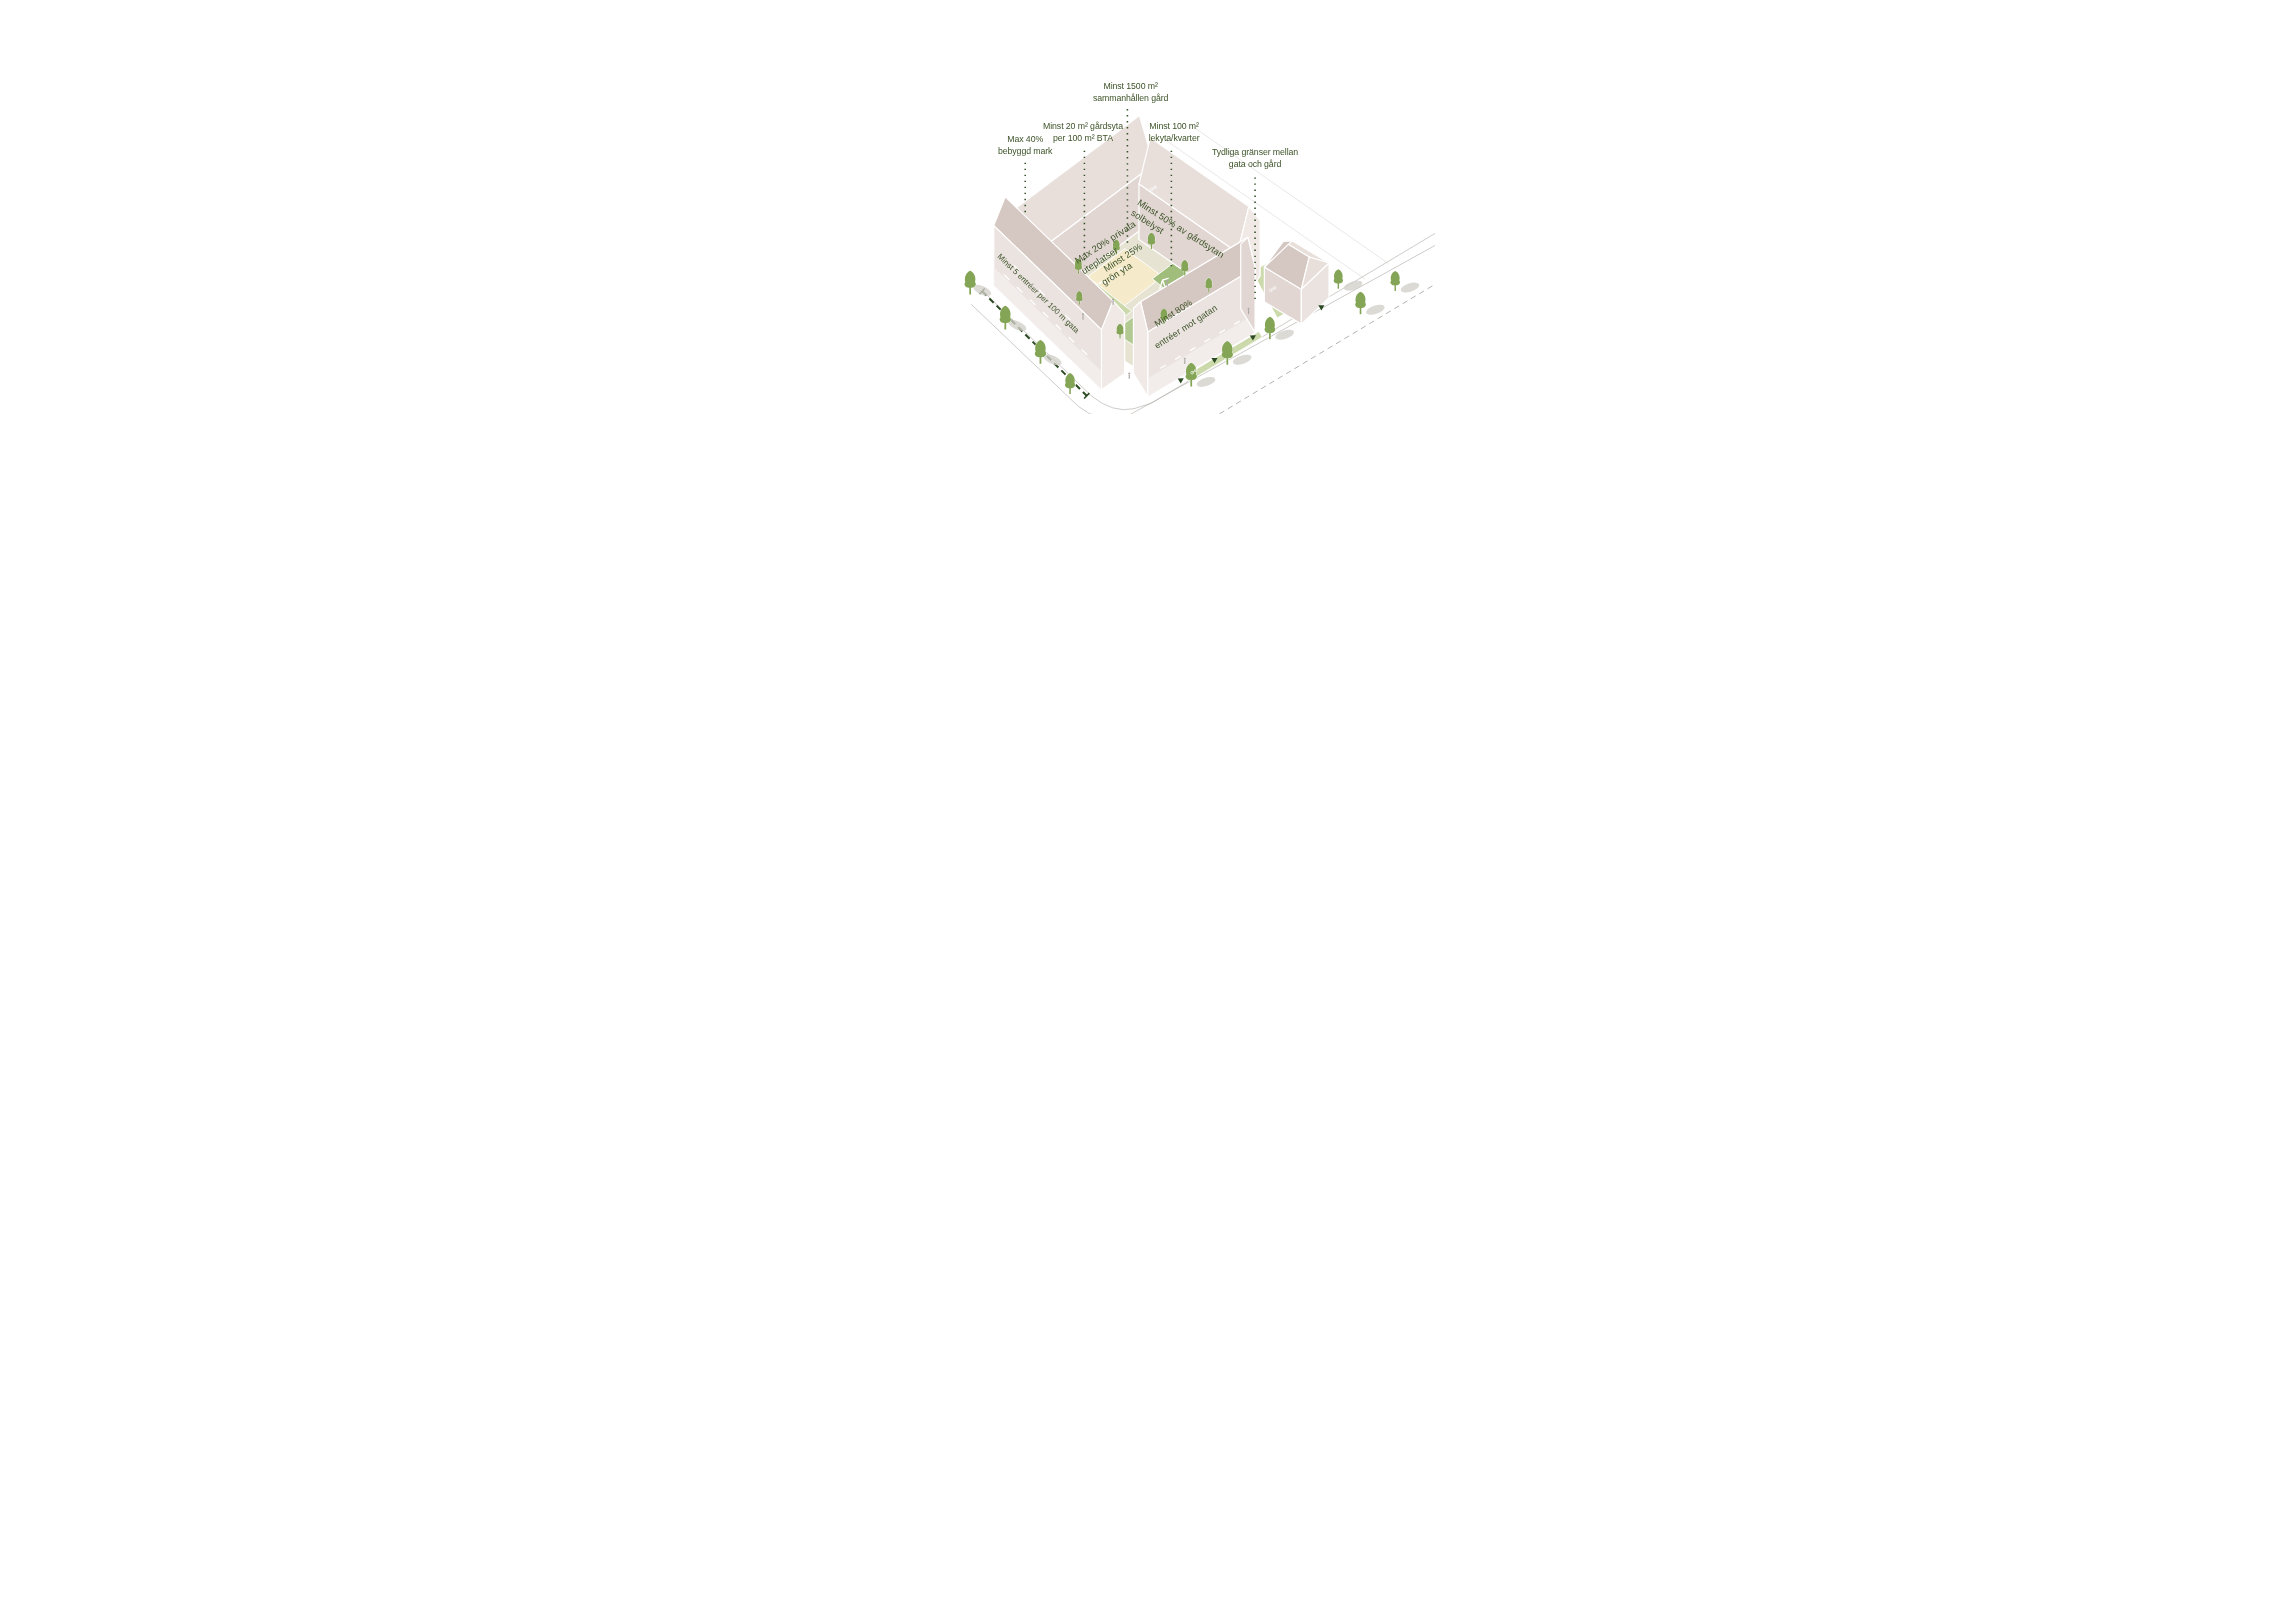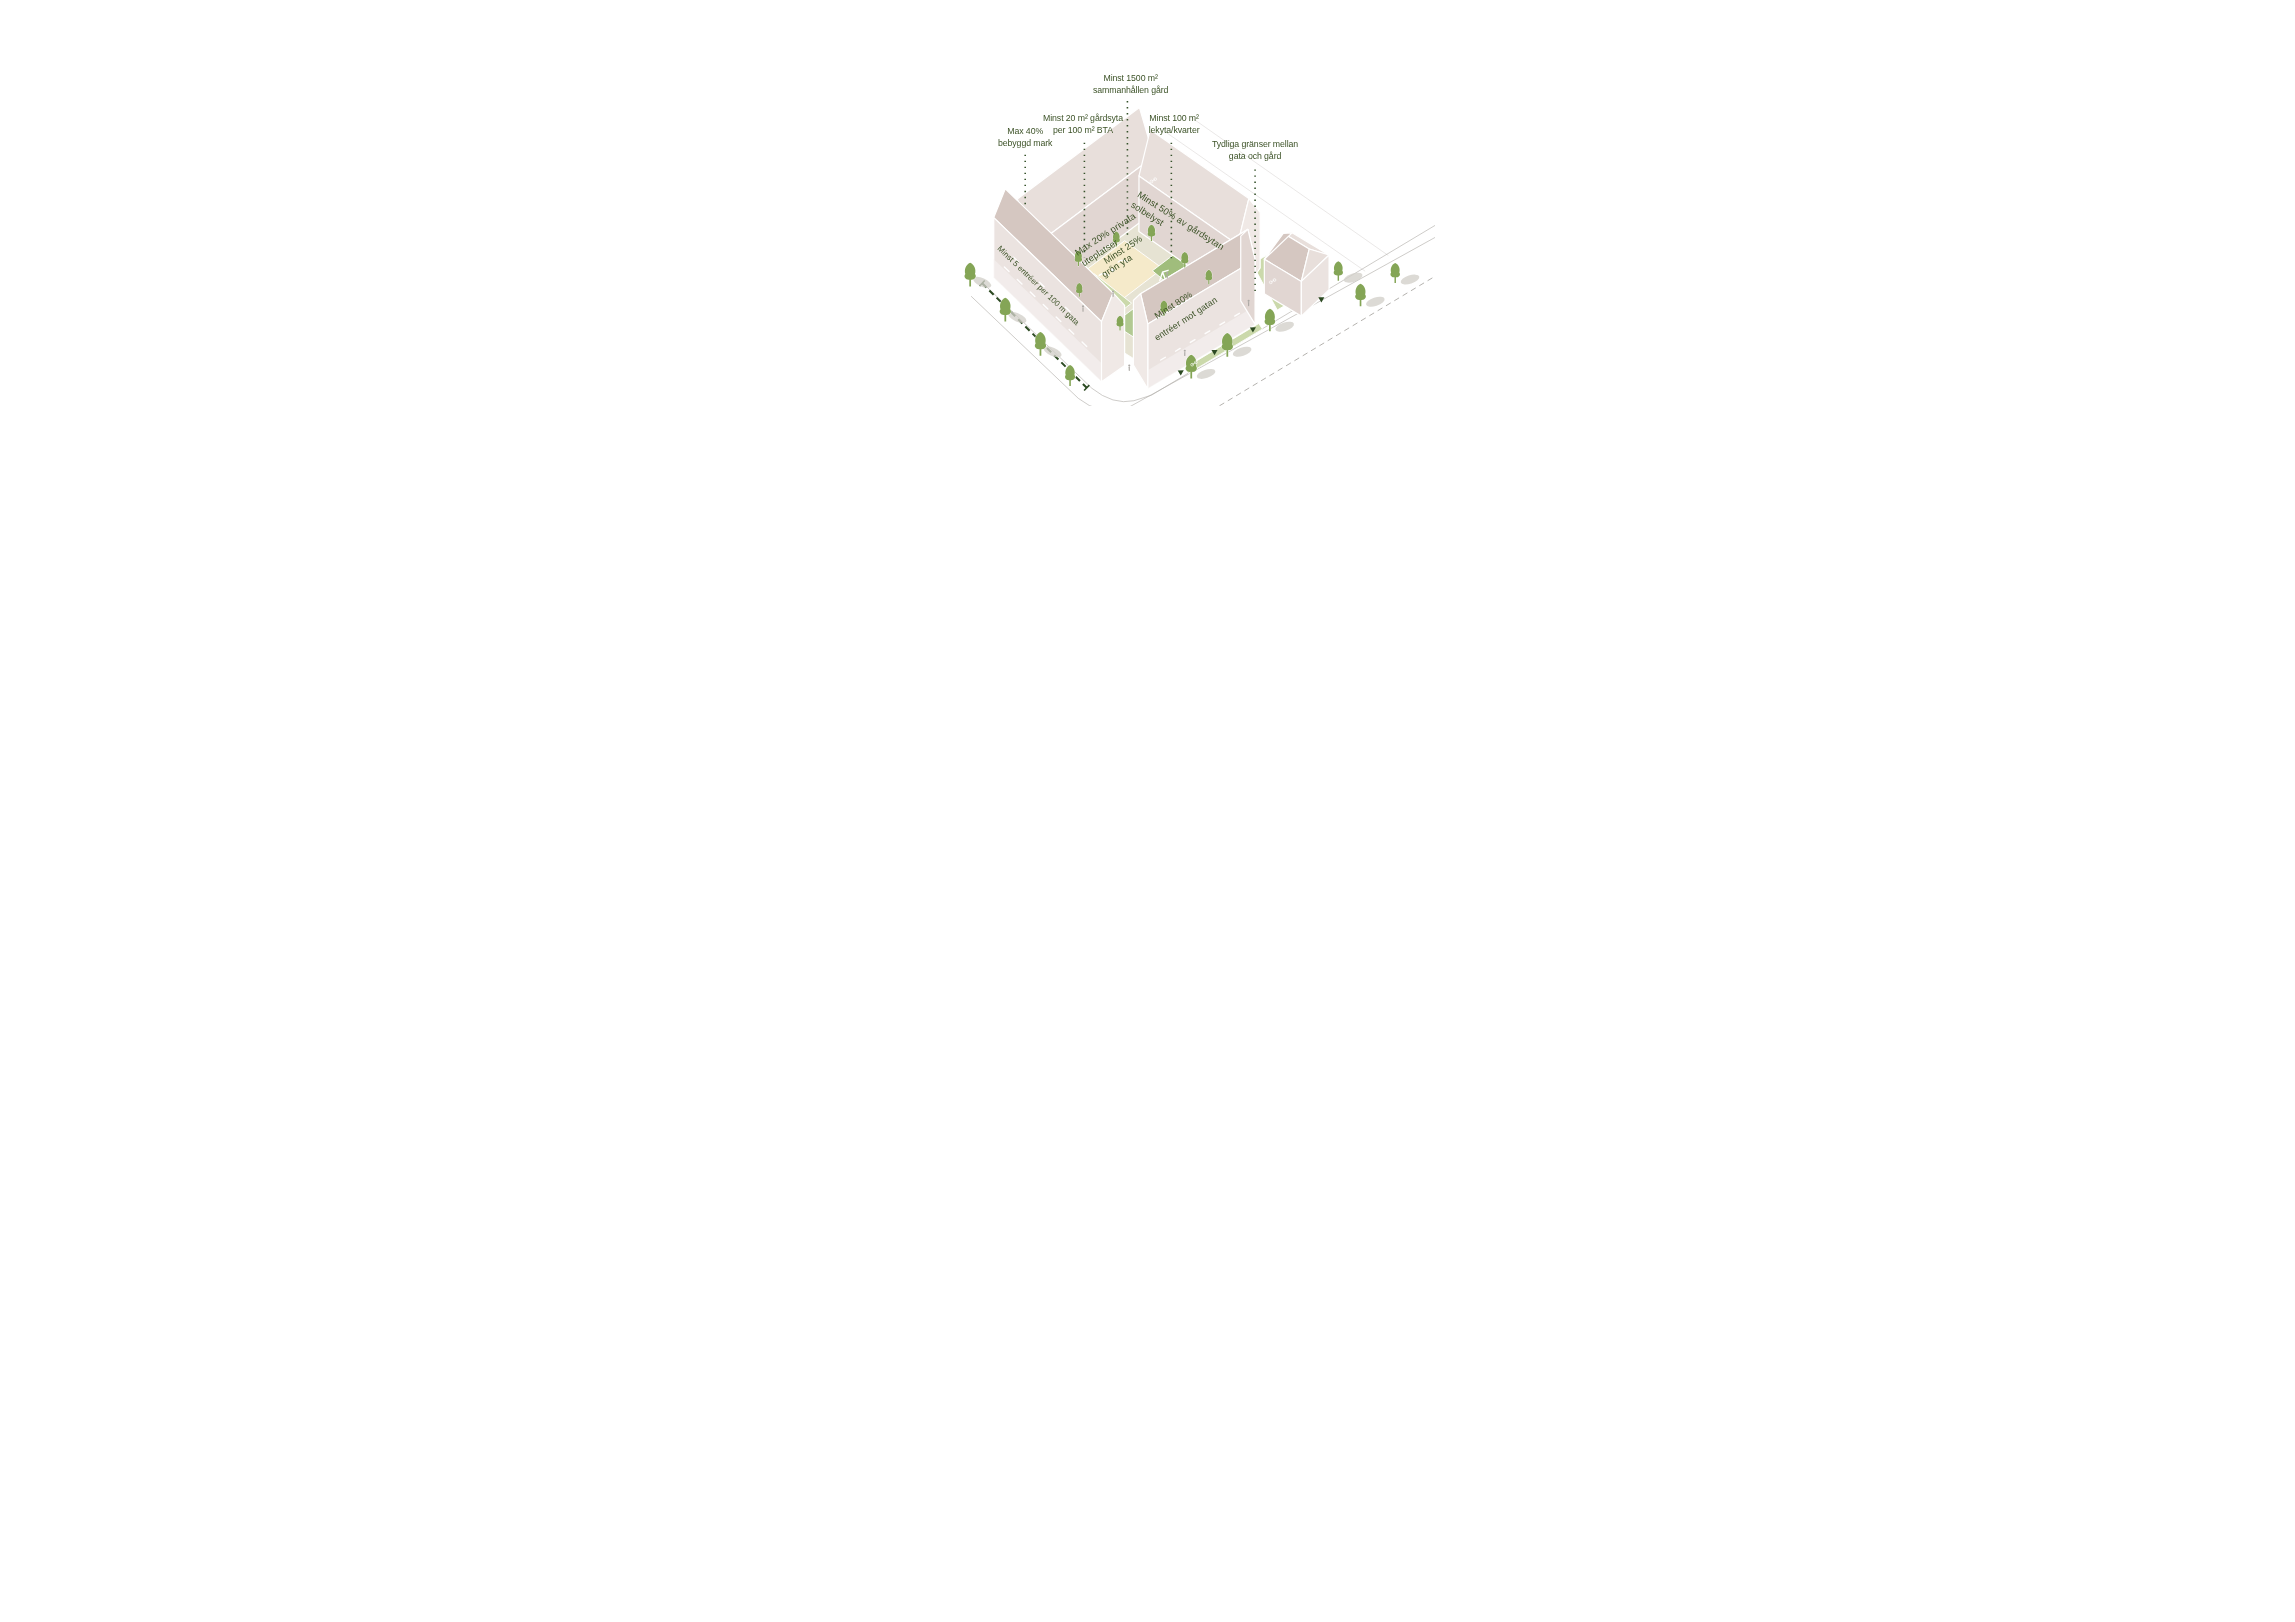--- a/index.html
+++ b/index.html
@@ -5,21 +5,21 @@
   :root{
     --text-green:#3c5227; --leader-green:#35512a; --measure-green:#2c4a22; --arrow-green:#2c4a22;
     --wall-light:#ebe3e0; --wall-mid:#e1d6d2; --wall-dark:#d9ccc7;
     --roof-light:#e8dfdb; --roof-dark:#d5c7c1; --gable:#f0e9e6;
     --courtyard-path:#e6e3d3; --plaza:#f5eaca;
     --lawn-light:#cbd9ab; --lawn-mid:#b2c992; --lawn-dark:#a0bd7c; --hedge:#a2bd7d;
     --pond:#dce3d6; --tree:#84a556; --shadow:#d2cfc9;
     --street-line:#b3b0ab; --dash-line:#a09d98;
   }
   html,body{margin:0;padding:0;background:#ffffff;}
-  .stage{position:relative;width:574px;height:406px;margin:0 auto;
+  .stage{position:relative;width:574px;height:406px;margin:8px auto;
          font-family:"Liberation Sans",sans-serif;background:#fff;overflow:hidden;}
   svg{display:block;}
   svg text{fill:var(--text-green);}
   .callout{font-size:19px;letter-spacing:-0.2px;}
   .cyText{font-size:20px;letter-spacing:0.2px;}
   .faSmall{font-size:17px;letter-spacing:0.2px;}
   .faBig{font-size:19.5px;letter-spacing:0.2px;}
   .bld{stroke:#ffffff;stroke-width:2.6;stroke-linejoin:round;}
   .wallL{fill:var(--wall-light);} .wallM{fill:var(--wall-mid);}
   .roofL{fill:var(--roof-light);} .roofD{fill:var(--roof-dark);} .gableF{fill:var(--gable);}

